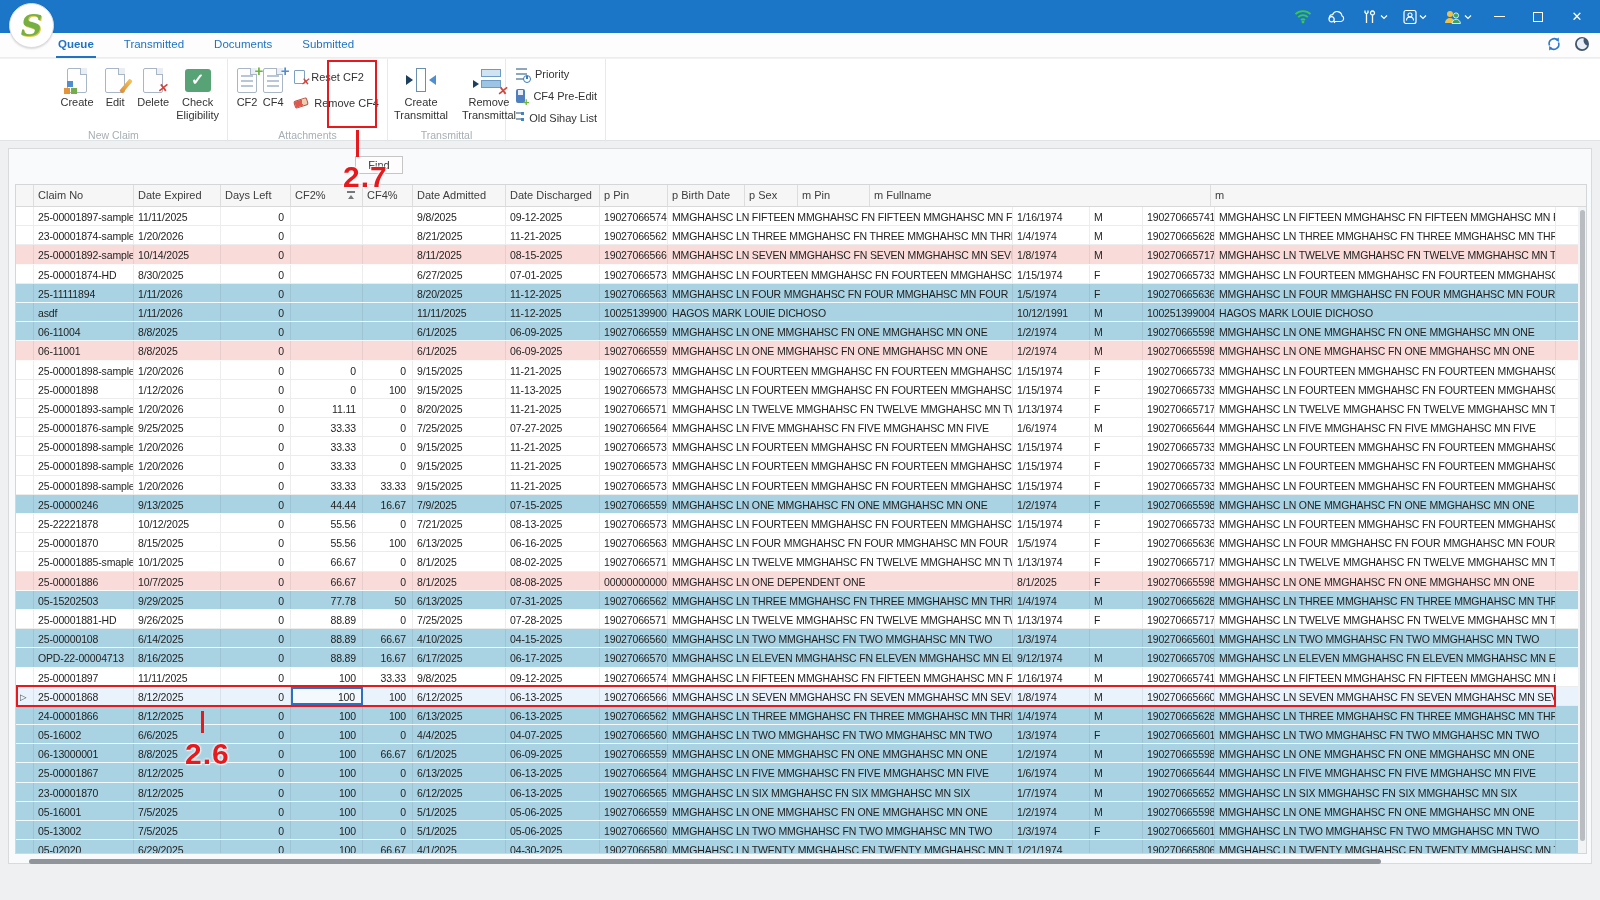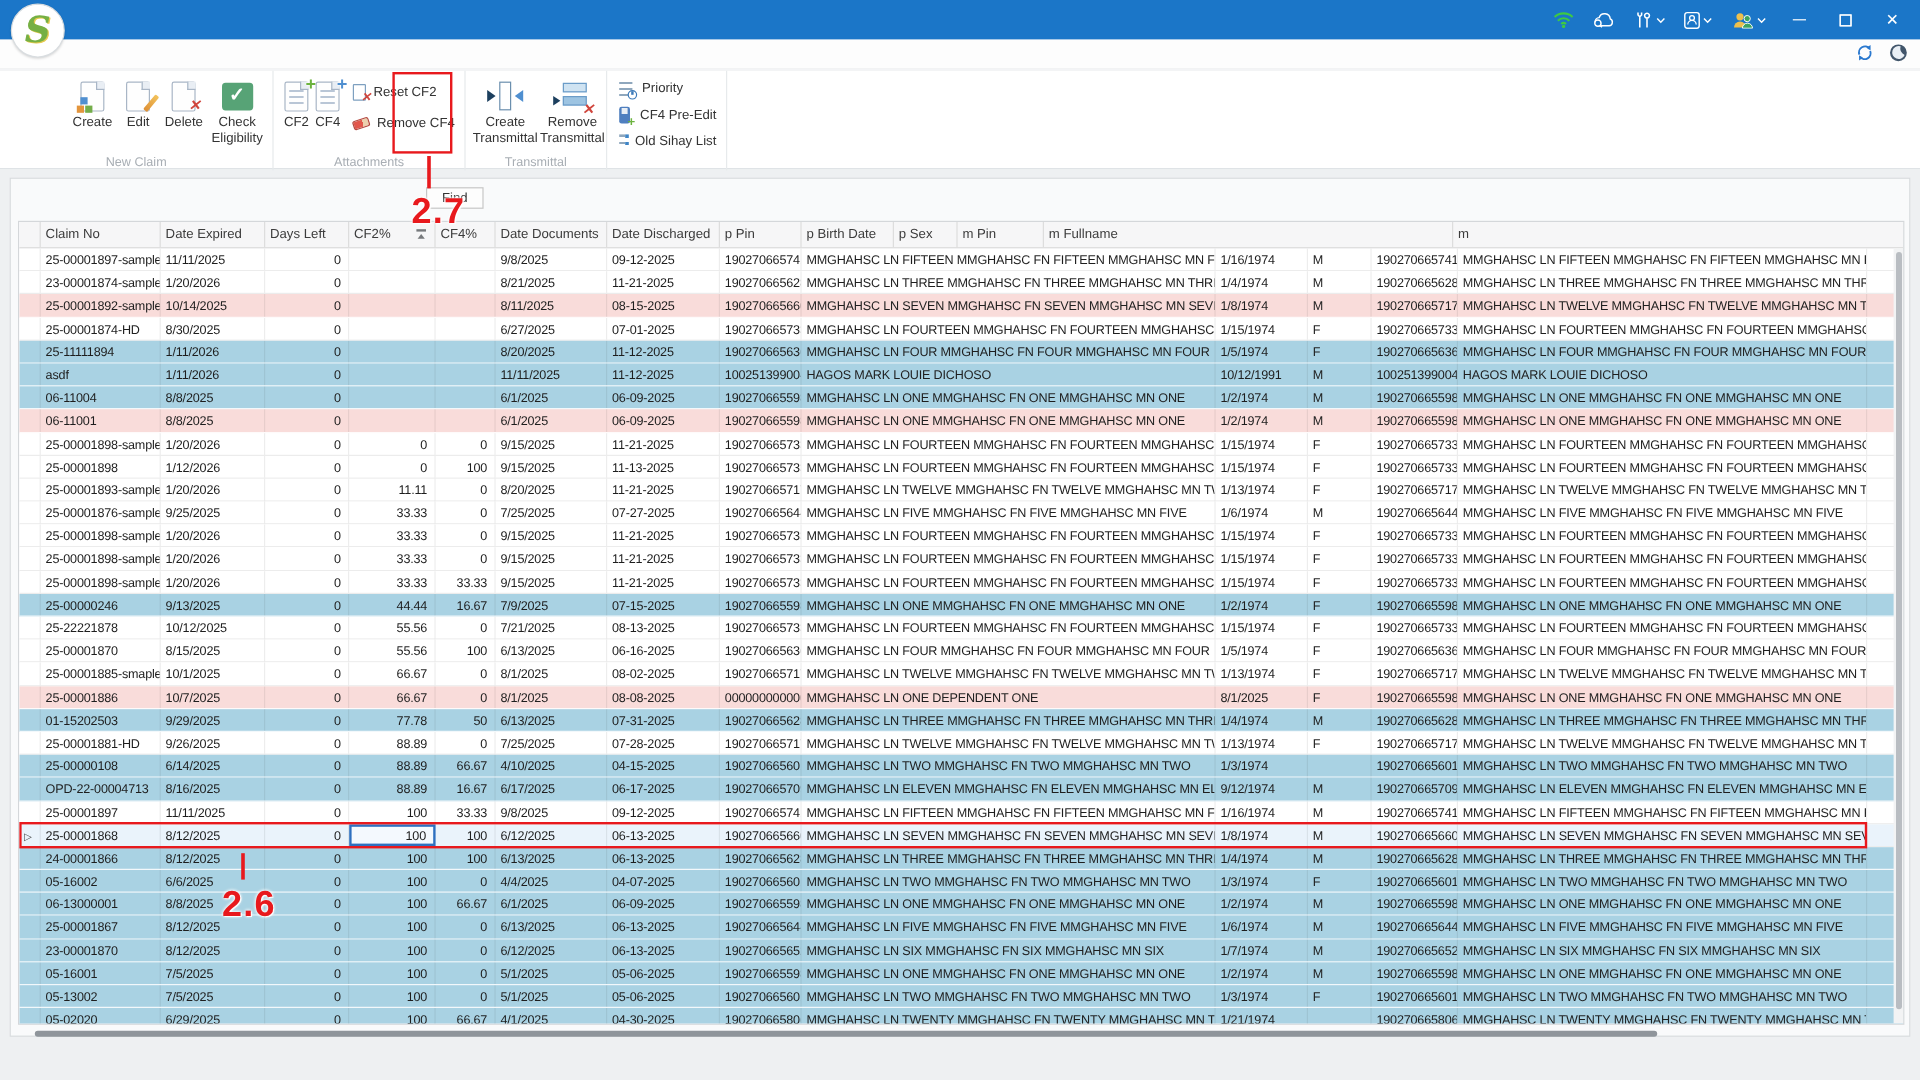--- a/index.html
+++ b/index.html
@@ -209,20 +209,26 @@
           <span class="closeglyph">✕</span>
         </span>
     </div>
   </div>
 
   <div class="logo">
       <span>S</span>
     </div>
 
   <div class="tabrow">
+    <div class="tabs">
+      <div class="tab active">Queue</div>
+      <div class="tab">Transmitted</div>
+      <div class="tab">Documents</div>
+      <div class="tab">Submitted</div>
+    </div>
     <div class="tabrow-right">
       <span>
         <svg width="16" height="16" viewBox="0 0 16 16">
           <path d="M3.5 9.5 A 5 5 0 0 1 12 4.5" stroke="#2b79cf" stroke-width="1.6" fill="none"></path>
           <polygon points="12.8,1.5 12.8,6 9.4,3.8" fill="#2b79cf"></polygon>
           <path d="M12.5 6.5 A 5 5 0 0 1 4 11.5" stroke="#2b79cf" stroke-width="1.6" fill="none"></path>
           <polygon points="3.2,14.5 3.2,10 6.6,12.2" fill="#2b79cf"></polygon>
         </svg>
       </span>
       <span>
@@ -299,21 +305,21 @@
           <div class="sbtn">
             <span class="eraser"></span>
             <span>Remove CF4</span>
           </div>
         </div>
       </div>
       <div class="gcaption">Attachments</div>
     </div>
 
     <div class="rgroup" style="width:118px;">
-      <div class="lrow" style="gap:6px">
+      <div class="lrow" style="gap:18px">
         <div class="lbtn" style="width:50px">
           <span class="ric">
               <span class="transmit-in">
                 <span class="box"></span>
               </span>
             </span>
           <span>Create Transmittal</span>
         </div>
         <div class="lbtn" style="width:50px">
           <span class="ric">
@@ -371,21 +377,21 @@
             <span>Days Left</span>
           </div>
           <div class="hc" style="width:72px">
             <span>CF2%</span>
             <span class="sortg"></span>
           </div>
           <div class="hc" style="width:50px">
             <span>CF4%</span>
           </div>
           <div class="hc" style="width:93px">
-            <span>Date Documents</span>
+            <span>Date Admitted</span>
           </div>
           <div class="hc" style="width:94px">
             <span>Date Discharged</span>
           </div>
           <div class="hc" style="width:68px">
             <span>p Pin</span>
           </div>
           <div class="hc" style="width:77px">
             <span>p Birth Date</span>
           </div>
@@ -716,21 +722,21 @@
             <div class="c " style="width:94px">08-08-2025</div>
             <div class="c " style="width:68px">000000000000</div>
             <div class="c " style="width:345px">MMGHAHSC LN ONE DEPENDENT ONE</div>
             <div class="c " style="width:77px">8/1/2025</div>
             <div class="c " style="width:53px">F</div>
             <div class="c " style="width:72px">190270665598</div>
             <div class="c " style="width:341px">MMGHAHSC LN ONE MMGHAHSC FN ONE MMGHAHSC MN ONE</div>
           </div>
           <div class="row blue">
             <div class="c ind"></div>
-            <div class="c " style="width:100px">01-15202503</div>
+            <div class="c " style="width:100px">05-15202503</div>
             <div class="c " style="width:87px">9/29/2025</div>
             <div class="c r" style="width:70px">0</div>
             <div class="c r" style="width:72px">77.78</div>
             <div class="c r" style="width:50px">50</div>
             <div class="c " style="width:93px">6/13/2025</div>
             <div class="c " style="width:94px">07-31-2025</div>
             <div class="c " style="width:68px">190270665628</div>
             <div class="c " style="width:345px">MMGHAHSC LN THREE MMGHAHSC FN THREE MMGHAHSC MN THREE</div>
             <div class="c " style="width:77px">1/4/1974</div>
             <div class="c " style="width:53px">M</div>

